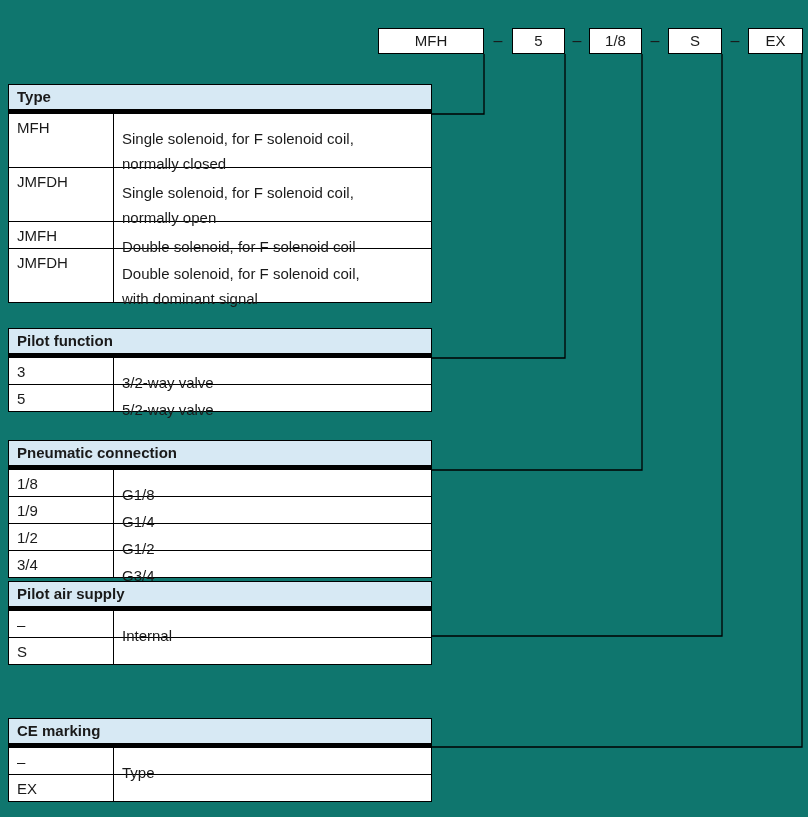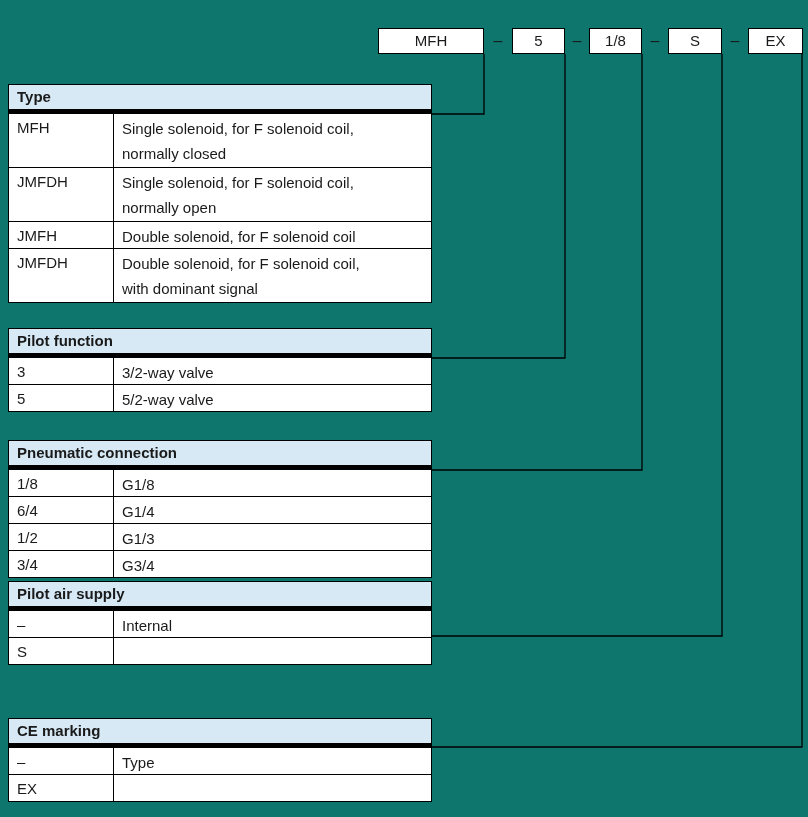--- a/index.html
+++ b/index.html
@@ -79,21 +79,21 @@
   .cell-code {
     box-sizing: border-box;
     width: 105px;
     border-right: 1px solid #000;
     padding: 2px 4px 0 8px;
     line-height: 24px;
   }
   .cell-desc {
     box-sizing: border-box;
     flex: 1;
-    padding: 2px 6px 0 8px;
+    padding: 12px 6px 0 8px;
     line-height: 25px;
     white-space: pre-line;
   }
   .arrow-icon {
     display: inline-block;
     vertical-align: -1px;
     margin: 0 4px;
   }
 </style>
 </head>
@@ -154,26 +154,26 @@
     </div>
   </div>
 
   <div class="tbl" style="top:440px;">
     <div class="hdr">Pneumatic connection</div>
     <div class="row h27">
       <div class="cell-code">1/8</div>
       <div class="cell-desc">G1/8</div>
     </div>
     <div class="row h27">
-      <div class="cell-code">6/4</div>
+      <div class="cell-code">1/9</div>
       <div class="cell-desc">G1/4</div>
     </div>
     <div class="row h27">
       <div class="cell-code">1/2</div>
-      <div class="cell-desc">G1/3</div>
+      <div class="cell-desc">G1/2</div>
     </div>
     <div class="row h27">
       <div class="cell-code">3/4</div>
       <div class="cell-desc">G3/4</div>
     </div>
   </div>
 
   <div class="tbl" style="top:581px;">
     <div class="hdr">Pilot air supply</div>
     <div class="row h27">

